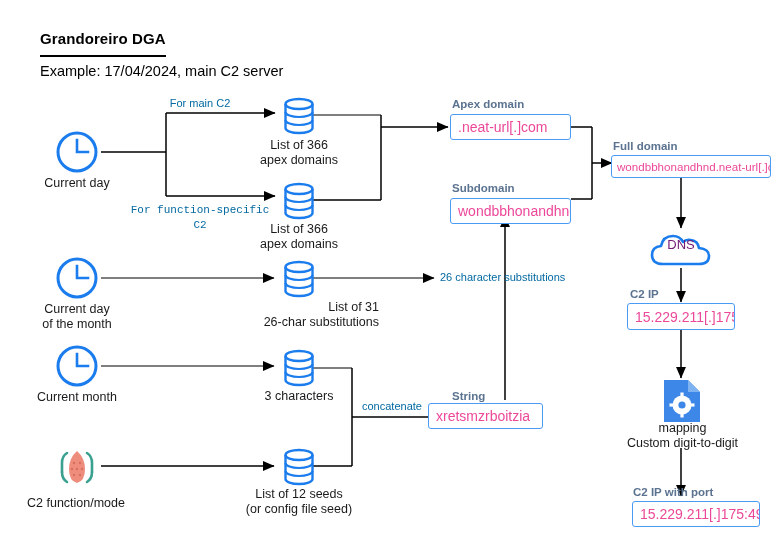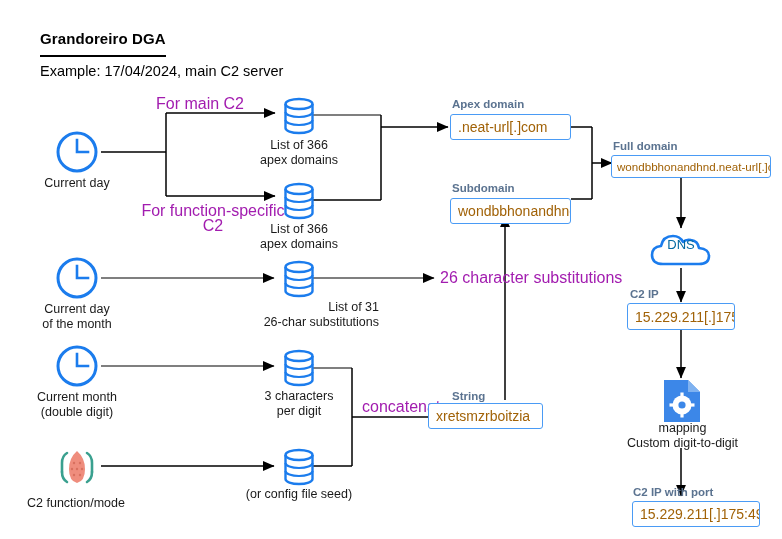--- a/index.html
+++ b/index.html
@@ -19,28 +19,28 @@
   .subtitle{
     position:absolute;left:40px;top:63px;
     font-size:14.5px;font-weight:normal;
   }
   .icon-wrap{position:absolute;}
   .cap{
     position:absolute;text-align:center;font-size:12.5px;line-height:15px;
     color:#1a1a1a;white-space:nowrap;
   }
   .edge-label{
-    position:absolute;font-size:16px;line-height:15px;text-align:center;
-    color:#a21caf;white-space:nowrap;
+    position:absolute;font-size:11px;line-height:15px;text-align:center;
+    color:#0369a1;white-space:nowrap;
   }
   .field{
     position:absolute;border:1.6px solid #4a9bf5;border-radius:3px;
     background:#ffffff;box-sizing:border-box;
     display:flex;align-items:center;
-    padding:0 7px;font-size:14px;color:#a16207;white-space:nowrap;
+    padding:0 7px;font-size:14px;color:#ec4899;white-space:nowrap;
     overflow:hidden;
   }
   .field.small{font-size:11.6px;padding:0 5px;}
   .field-label{
     position:absolute;font-size:11.5px;font-weight:bold;color:#5b7390;
     white-space:nowrap;
   }
 </style>
 </head>
 <body>
@@ -121,21 +121,20 @@
   </div>
 
   <div class="icon-wrap" style="left:55px;top:344px;">
     <svg width="44" height="44" viewBox="0 0 44 44">
       <circle cx="22" cy="22" r="19" fill="#fff" stroke="#1b7ced" stroke-width="3"></circle>
       <path d="M22 10 L22 22 L33 22" fill="none" stroke="#1b7ced" stroke-width="2.6" stroke-linecap="square"></path>
     </svg>
   </div>
   <div class="cap" style="left:10px;top:390px;width:134px;">
     <div>Current month</div>
-    <div>(double digit)</div>
   </div>
 
   <div class="icon-wrap" style="left:54px;top:444px;">
     <svg width="46" height="46" viewBox="0 0 46 46">
       <path d="M13 9 Q8 12 8 19 L8 28" fill="none" stroke="#3aa08f" stroke-width="2.6" stroke-linecap="round"></path>
       <path d="M33 9 Q38 12 38 19 L38 28" fill="none" stroke="#3aa08f" stroke-width="2.6" stroke-linecap="round"></path>
       <path d="M8 28 Q8 35 13 38" fill="none" stroke="#3aa08f" stroke-width="2.6" stroke-linecap="round"></path>
       <path d="M38 28 Q38 35 33 38" fill="none" stroke="#3aa08f" stroke-width="2.6" stroke-linecap="round"></path>
       <path d="M23 7 Q15 14 15 25 Q15 37 23 39 Q31 37 31 25 Q31 14 23 7 Z" fill="#ef8d7d"></path>
       <g fill="#d9705f">
@@ -147,21 +146,21 @@
         <circle cx="20" cy="31" r="1.2"></circle>
           <circle cx="26" cy="31" r="1.2"></circle>
       </g>
     </svg>
   </div>
   <div class="cap" style="left:6px;top:496px;width:140px;">
     <div>C2 function/mode</div>
   </div>
 
   <div class="edge-label" style="left:140px;top:96px;width:120px;">For main C2</div>
-  <div class="edge-label" style="left:138px;top:203px;width:150px;">
+  <div class="edge-label" style="left:125px;top:203px;width:150px;font-family:Liberation Mono, monospace;">
     <div>For function-specific</div>
     <div>C2</div>
   </div>
   <div class="edge-label" style="left:440px;top:270px;text-align:left;">26 character substitutions</div>
   <div class="edge-label" style="left:362px;top:399px;text-align:left;">concatenate</div>
 
   <div class="icon-wrap" style="left:283px;top:97px;">
     <svg width="32" height="38" viewBox="0 0 32 38">
       <ellipse cx="16" cy="7" rx="13.5" ry="5" fill="#fff" stroke="#1b7ced" stroke-width="2.4"></ellipse>
       <path d="M2.5 7 L2.5 31" stroke="#1b7ced" stroke-width="2.4" fill="none"></path>
@@ -211,34 +210,34 @@
       <ellipse cx="16" cy="7" rx="13.5" ry="5" fill="#fff" stroke="#1b7ced" stroke-width="2.4"></ellipse>
       <path d="M2.5 7 L2.5 31" stroke="#1b7ced" stroke-width="2.4" fill="none"></path>
       <path d="M29.5 7 L29.5 31" stroke="#1b7ced" stroke-width="2.4" fill="none"></path>
       <path d="M2.5 31 A13.5 5 0 0 0 29.5 31" stroke="#1b7ced" stroke-width="2.4" fill="none"></path>
       <path d="M2.5 15 A13.5 5 0 0 0 29.5 15" stroke="#1b7ced" stroke-width="2.2" fill="none"></path>
       <path d="M2.5 23 A13.5 5 0 0 0 29.5 23" stroke="#1b7ced" stroke-width="2.2" fill="none"></path>
     </svg>
   </div>
   <div class="cap" style="left:224px;top:389px;width:150px;">
     <div>3 characters</div>
-    <div>per digit</div>
   </div>
 
   <div class="icon-wrap" style="left:283px;top:448px;">
     <svg width="32" height="38" viewBox="0 0 32 38">
       <ellipse cx="16" cy="7" rx="13.5" ry="5" fill="#fff" stroke="#1b7ced" stroke-width="2.4"></ellipse>
       <path d="M2.5 7 L2.5 31" stroke="#1b7ced" stroke-width="2.4" fill="none"></path>
       <path d="M29.5 7 L29.5 31" stroke="#1b7ced" stroke-width="2.4" fill="none"></path>
       <path d="M2.5 31 A13.5 5 0 0 0 29.5 31" stroke="#1b7ced" stroke-width="2.4" fill="none"></path>
       <path d="M2.5 15 A13.5 5 0 0 0 29.5 15" stroke="#1b7ced" stroke-width="2.2" fill="none"></path>
       <path d="M2.5 23 A13.5 5 0 0 0 29.5 23" stroke="#1b7ced" stroke-width="2.2" fill="none"></path>
     </svg>
   </div>
   <div class="cap" style="left:214px;top:487px;width:170px;">
+    <div>List of 12 seeds</div>
     <div>(or config file seed)</div>
   </div>
 
   <div class="field-label" style="left:452px;top:98px;">Apex domain</div>
   <div class="field" style="left:450px;top:114px;width:121px;height:26px;">.neat-url[.]com</div>
 
   <div class="field-label" style="left:452px;top:182px;">Subdomain</div>
   <div class="field" style="left:450px;top:198px;width:121px;height:26px;">wondbbhonandhnd</div>
 
   <div class="field-label" style="left:613px;top:140px;">Full domain</div>
@@ -251,21 +250,21 @@
   <div class="field" style="left:627px;top:303px;width:108px;height:27px;">15.229.211[.]175</div>
 
   <div class="field-label" style="left:633px;top:486px;">C2 IP with port</div>
   <div class="field" style="left:632px;top:501px;width:128px;height:26px;">15.229.211[.]175:4917</div>
 
   <div class="icon-wrap" style="left:648px;top:228px;">
     <svg width="66" height="42" viewBox="0 0 66 42">
       <path d="M15 36 Q4 36 4 27 Q4 19 13 18 Q15 8 25 8 Q32 8 35 14 Q38 11 43 12 Q50 13 51 20 Q61 21 61 28 Q61 36 51 36 Z" fill="#fff" stroke="#1b7ced" stroke-width="2.6" stroke-linejoin="round"></path>
     </svg>
   </div>
-  <div style="position:absolute;left:648px;top:237px;width:66px;text-align:center;font-size:13px;color:#0369a1;">DNS</div>
+  <div style="position:absolute;left:648px;top:237px;width:66px;text-align:center;font-size:13px;color:#701a75;">DNS</div>
 
   <div class="icon-wrap" style="left:662px;top:378px;">
     <svg width="40" height="46" viewBox="0 0 40 46">
       <path d="M2 2 L26 2 L38 14 L38 44 L2 44 Z" fill="#3c87e8"></path>
       <path d="M26 2 L38 14 L26 14 Z" fill="#7fb2f0"></path>
       <g transform="translate(20,27)">
         <circle r="9.5" fill="#fff"></circle>
         <circle r="3.6" fill="#3c87e8"></circle>
         <g fill="#fff">
           <rect x="-1.6" y="-12.5" width="3.2" height="4"></rect>

